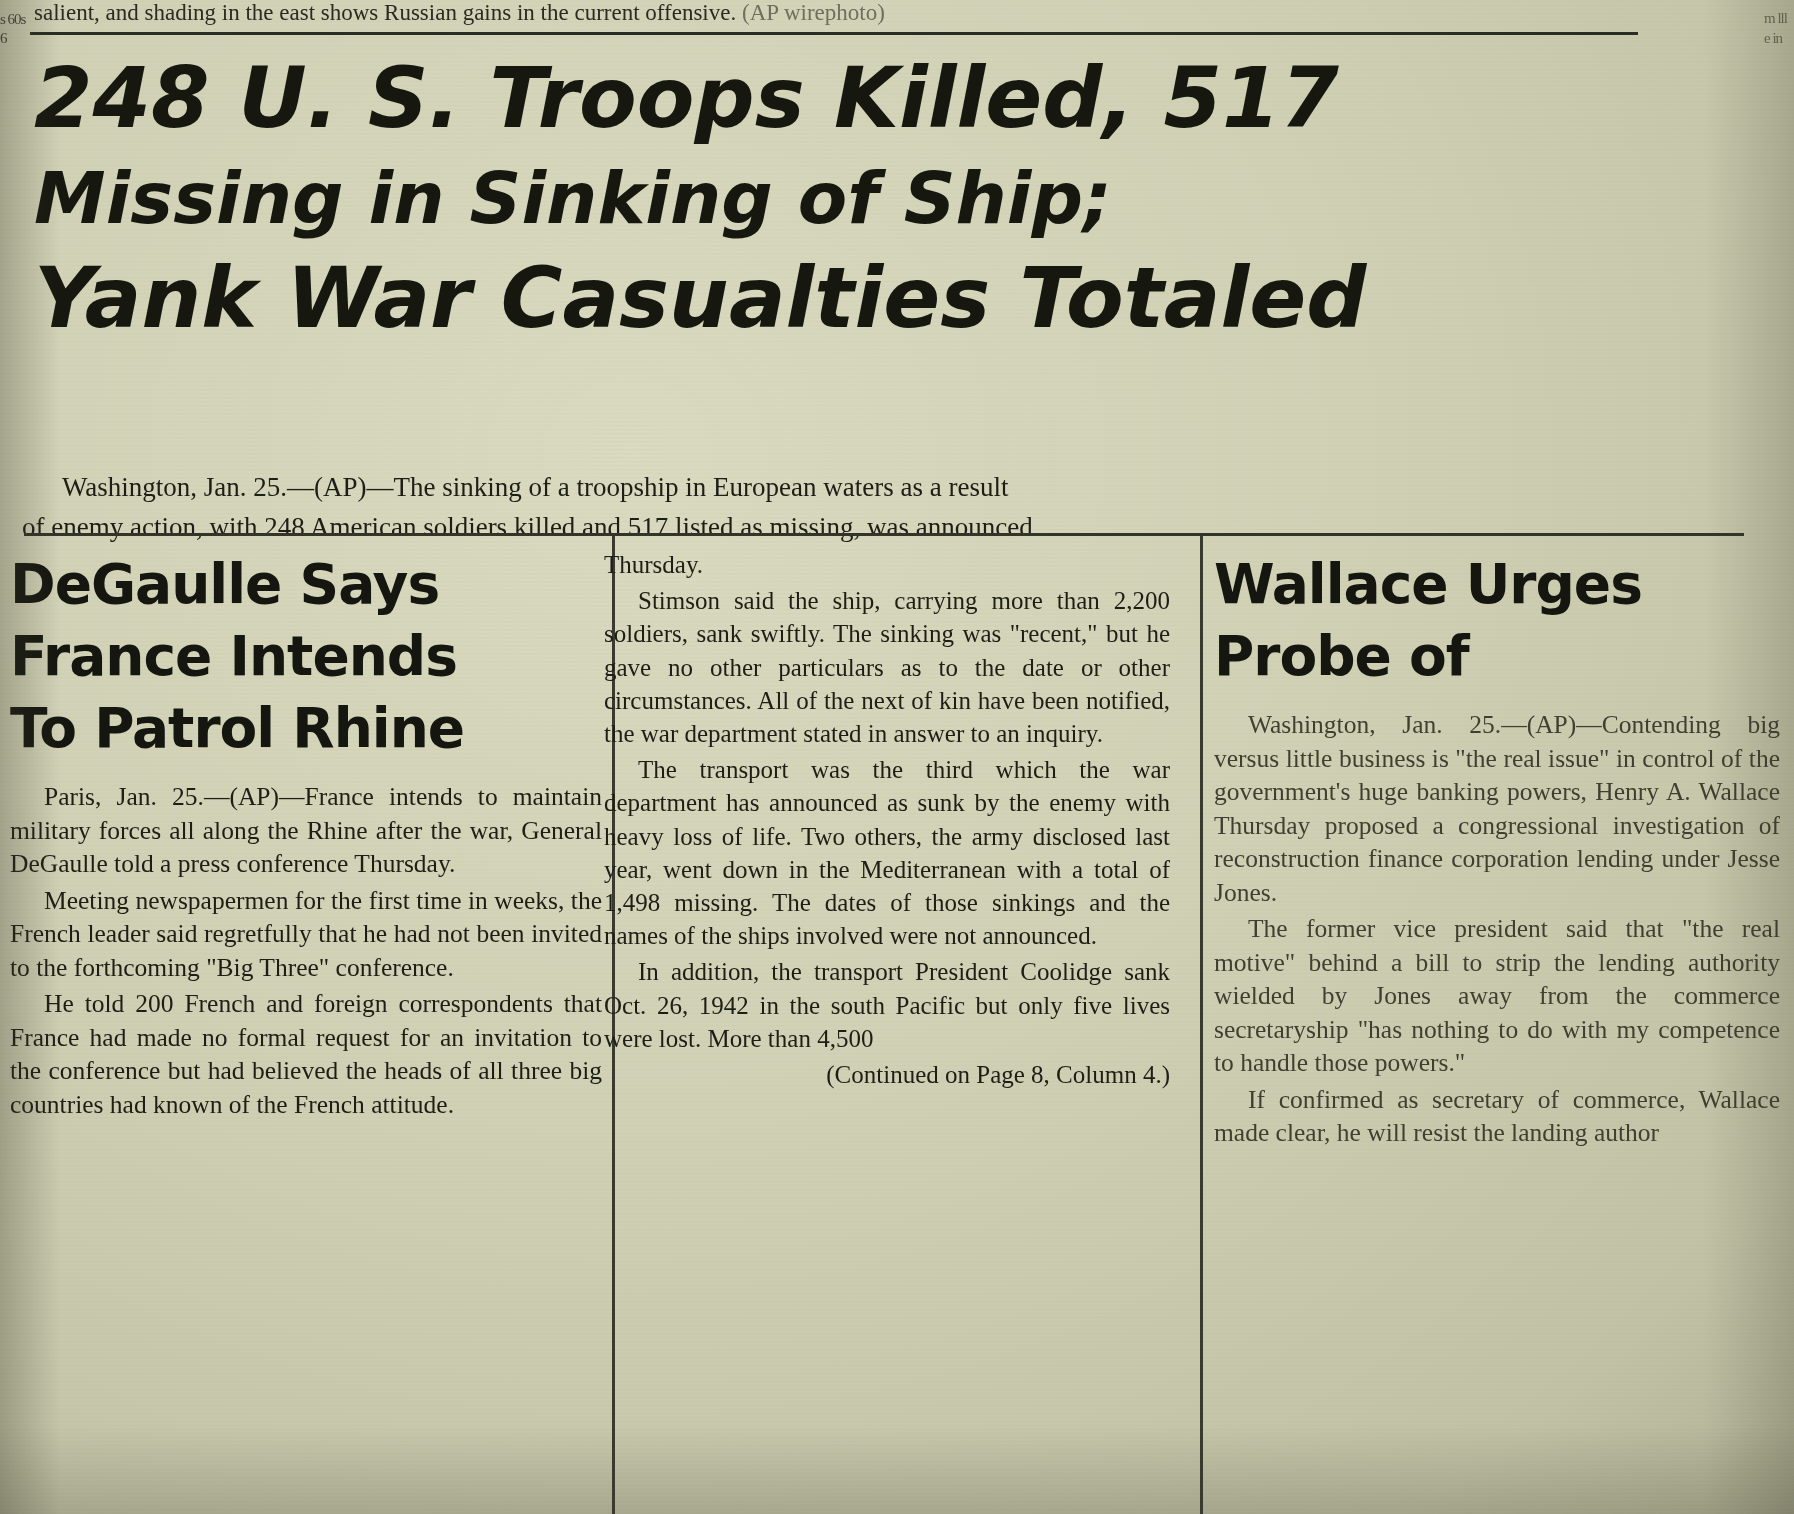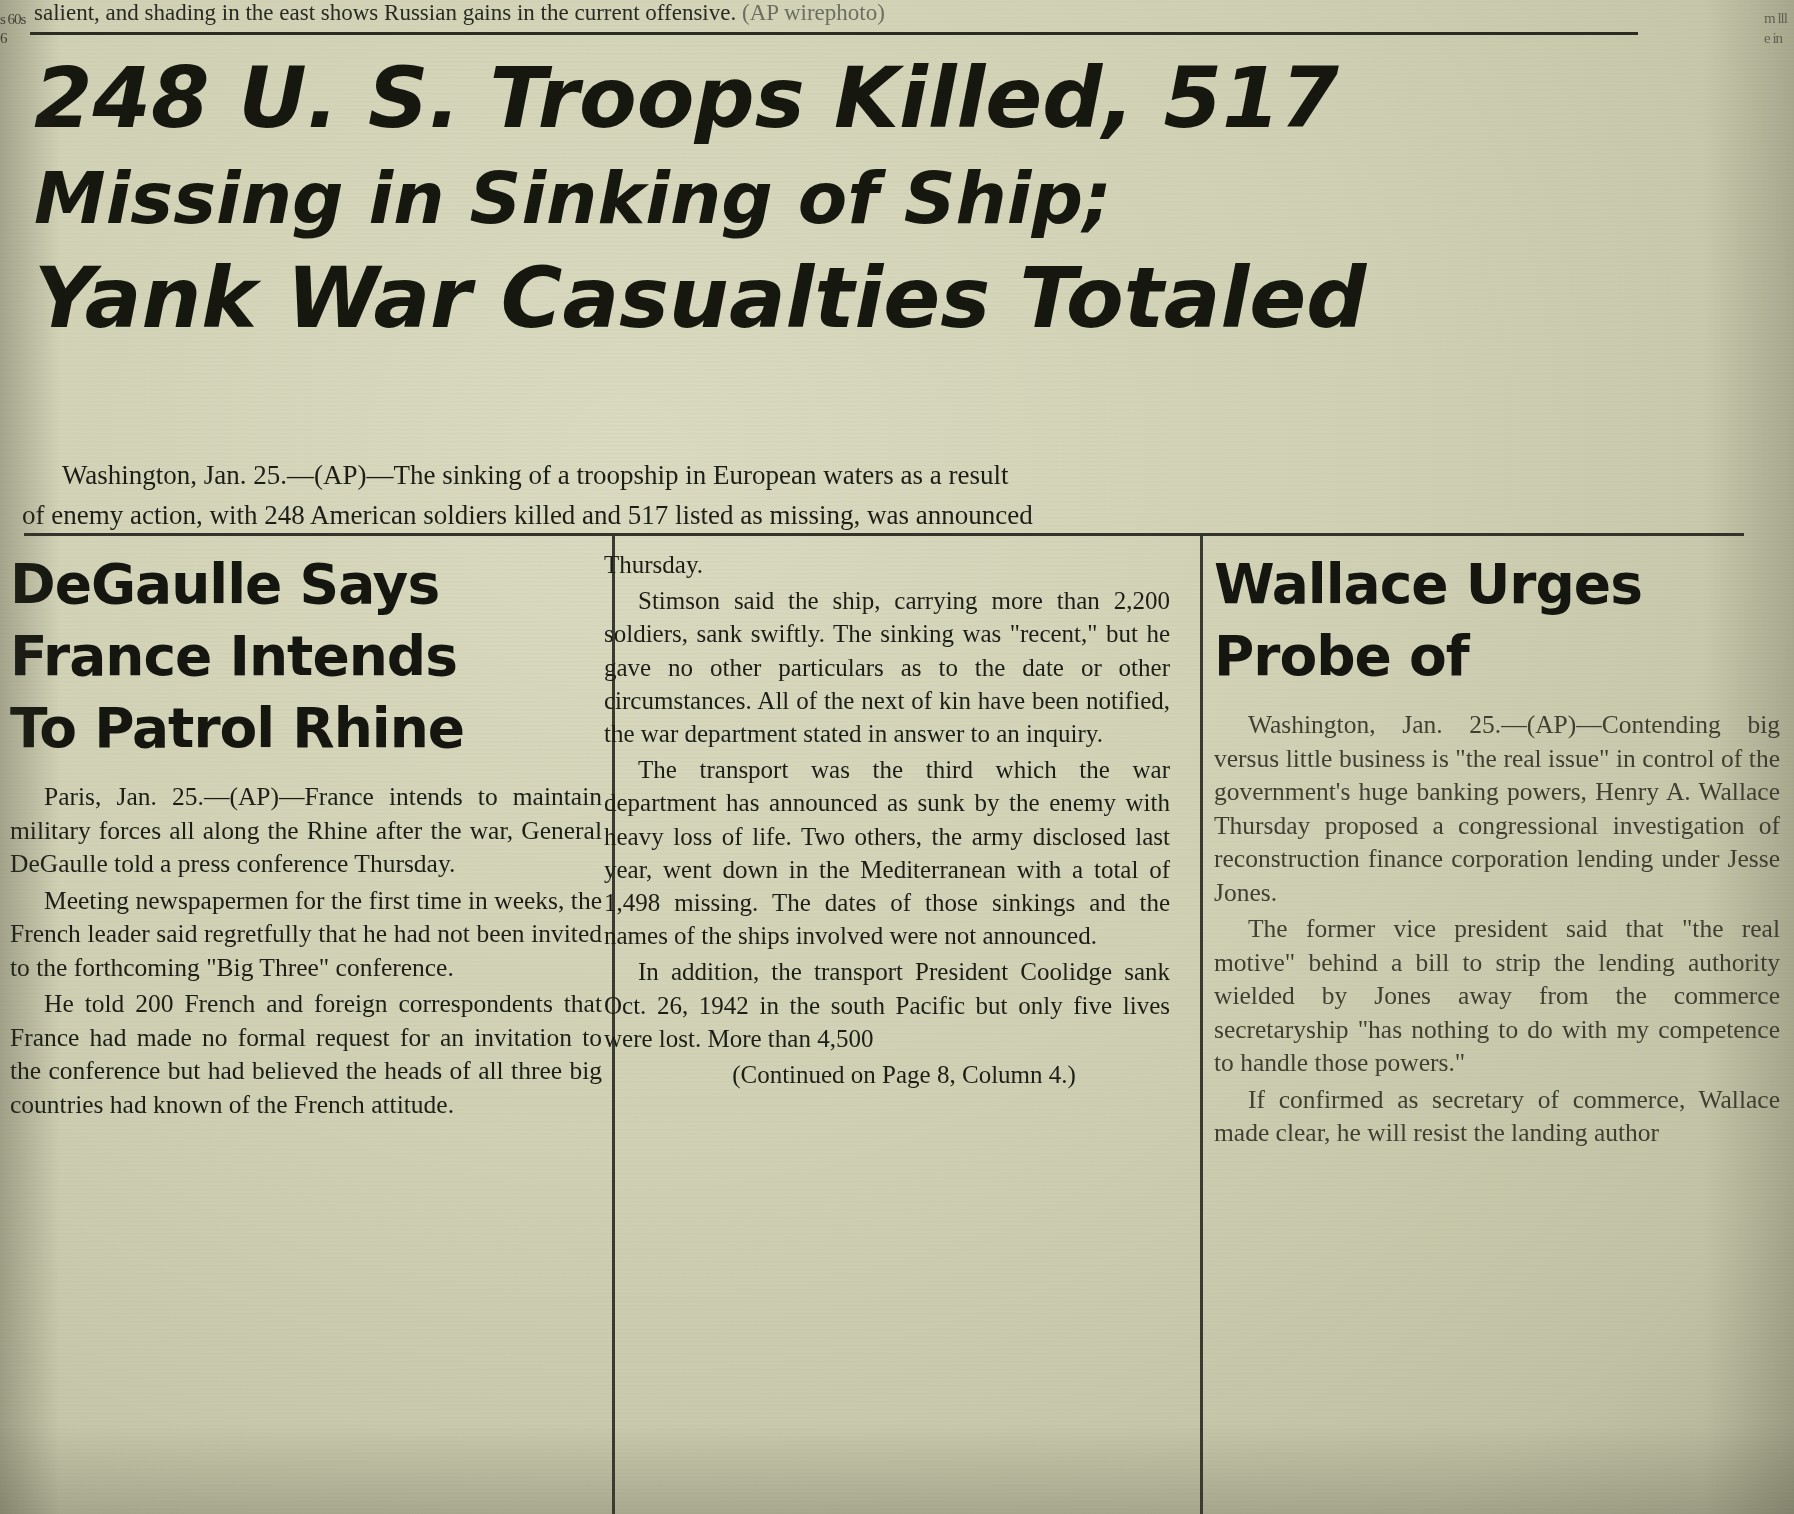--- a/index.html
+++ b/index.html
@@ -130,21 +130,21 @@
     color: #16170f;
     white-space: nowrap;
   }
   .hl-line.l1 { font-size: 84px; }
   .hl-line.l2 { font-size: 72px; }
   .hl-line.l3 { font-size: 84px; }
 
   
   .lede {
     position: absolute;
-    left: 62px; top: 455px;
+    left: 62px; top: 467px;
     width: 1690px;
     font-size: 27px;
     line-height: 40px;
     color: #1d1e16;
     font-family: "Liberation Serif", serif;
   }
   .lede .l2 { margin-left: -40px; }
 
   
   .vrule {
@@ -195,21 +195,21 @@
     color: #353628;
     opacity: 0.93;
     filter: blur(0.25px);
   }
 
   .continued {
     font-family: "Liberation Serif", serif;
     font-size: 25px;
     margin-top: 10px;
     text-indent: 0;
-    text-align: center;
+    text-align: right;
   }
 
   .clip {
     overflow: hidden;
   }
   .col-left .clip  { height: 950px; }
   .col-mid .clip   { height: 960px; }
   .col-right .clip { height: 960px; }
 </style>
 </head>

